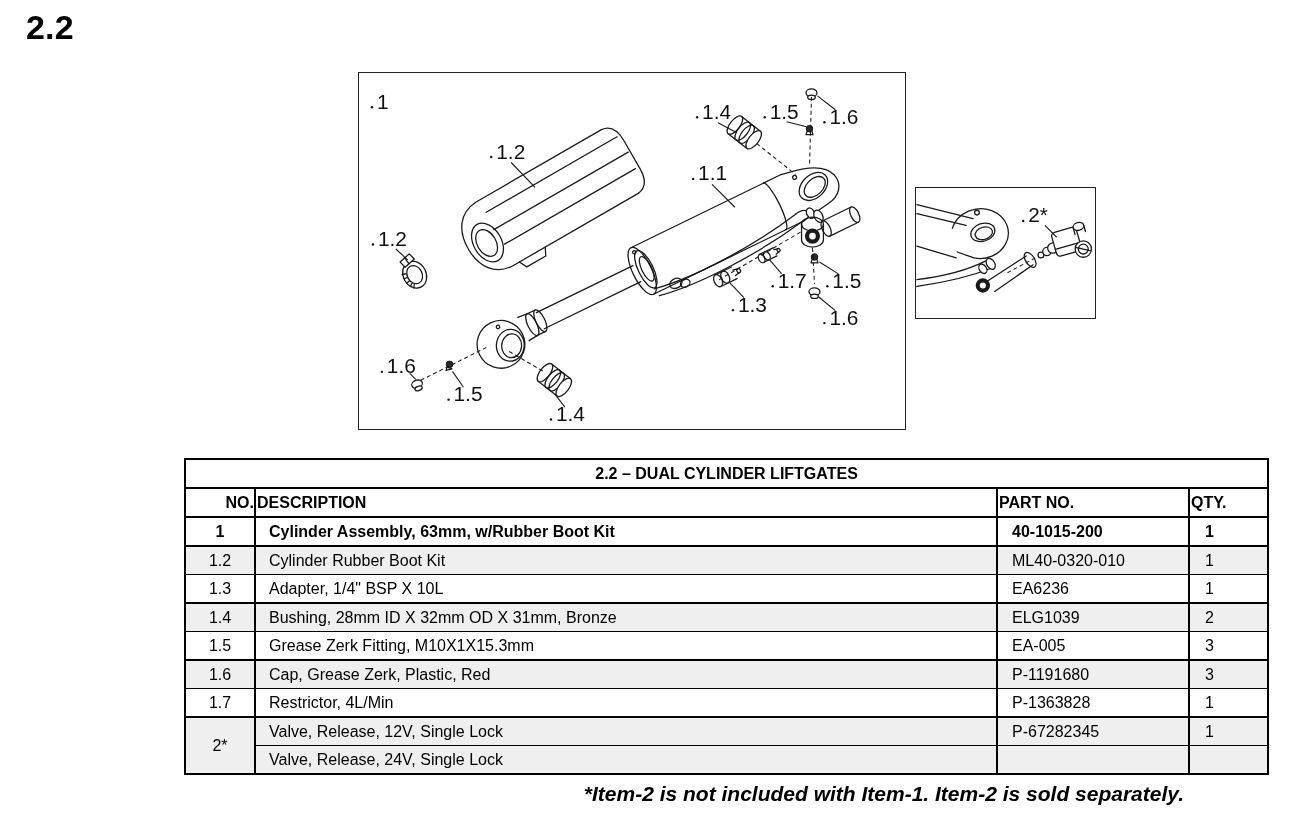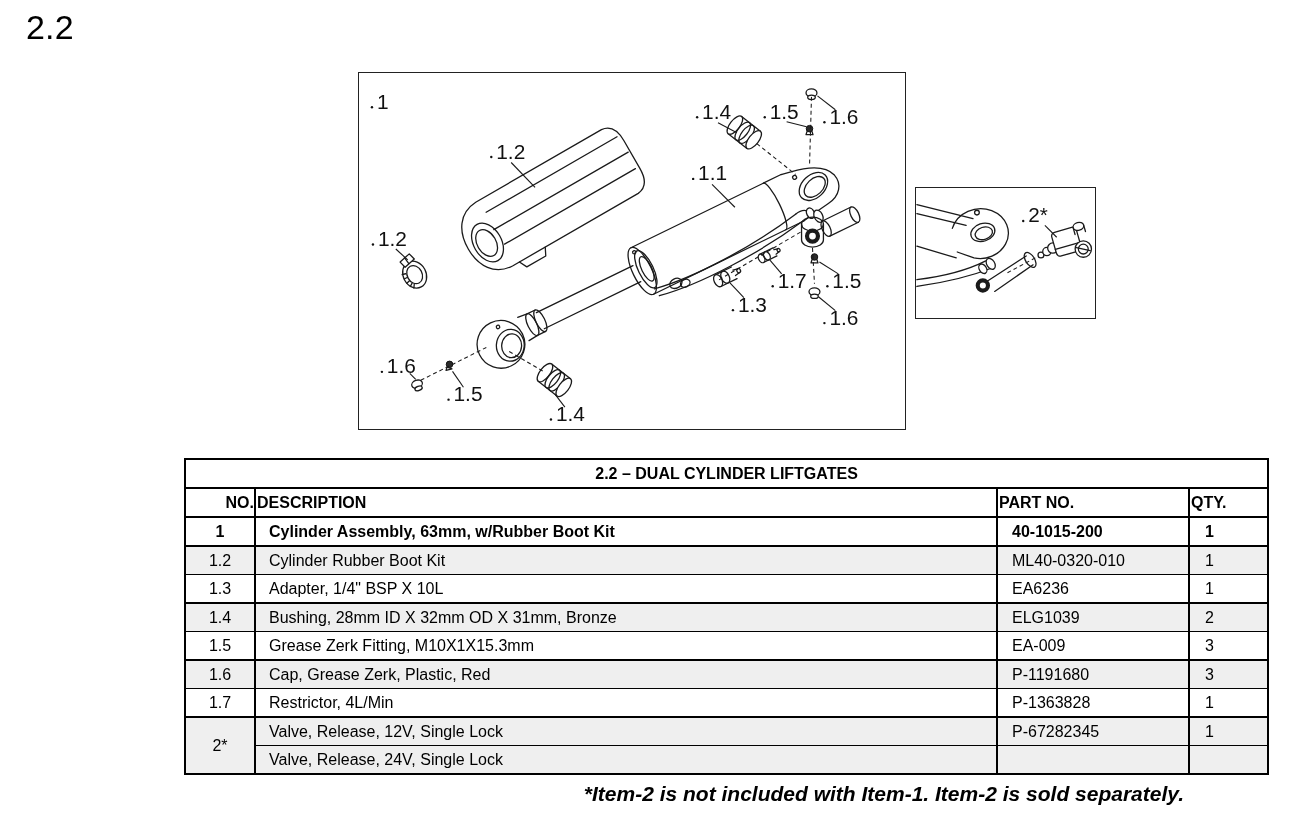--- a/index.html
+++ b/index.html
@@ -1,20 +1,20 @@
 <!DOCTYPE html>
 <html><head>
 <meta charset="utf-8">
 <style>
   html,body{margin:0;padding:0;background:#ffffff;}
   #page{position:relative;width:1316px;height:834px;background:#ffffff;overflow:hidden;
         font-family:"Liberation Sans",sans-serif;color:#000;}
   
   #heading{position:absolute;left:26px;top:8px;display:flex;gap:36px;
-           font-size:34px;font-weight:normal;letter-spacing:.2px;}
+           font-size:34px;font-weight:bold;letter-spacing:.2px;}
   
   #main-frame{position:absolute;left:358px;top:72px;width:548px;height:358px;
               border:1.6px solid #222;box-sizing:border-box;}
   #inset-frame{position:absolute;left:915px;top:187px;width:181px;height:132px;
                border:1.6px solid #222;box-sizing:border-box;}
   svg{display:block;width:100%;height:100%;}
   svg .ln{fill:none;stroke:#1a1a1a;stroke-width:1.3;stroke-linecap:round;stroke-linejoin:round;}
   svg .thick{fill:none;stroke:#1a1a1a;stroke-width:4.2;}
   svg .dash{fill:none;stroke:#1a1a1a;stroke-width:1.05;stroke-dasharray:4 3;}
   svg .fillw{fill:#ffffff;stroke:#1a1a1a;stroke-width:1.3;stroke-linejoin:round;}
@@ -315,21 +315,21 @@
         </tr>
         <tr class="shaded thick-top">
           <td class="col-no">1.4</td>
           <td class="col-desc">Bushing, 28mm ID X 32mm OD X 31mm, Bronze</td>
           <td class="col-part">ELG1039</td>
           <td class="col-qty">2</td>
         </tr>
         <tr>
           <td class="col-no">1.5</td>
           <td class="col-desc">Grease Zerk Fitting, M10X1X15.3mm</td>
-          <td class="col-part">EA-009</td>
+          <td class="col-part">EA-005</td>
           <td class="col-qty">3</td>
         </tr>
         <tr class="shaded thick-top">
           <td class="col-no">1.6</td>
           <td class="col-desc">Cap, Grease Zerk, Plastic, Red</td>
           <td class="col-part">P-1191680</td>
           <td class="col-qty">3</td>
         </tr>
         <tr>
           <td class="col-no">1.7</td>

